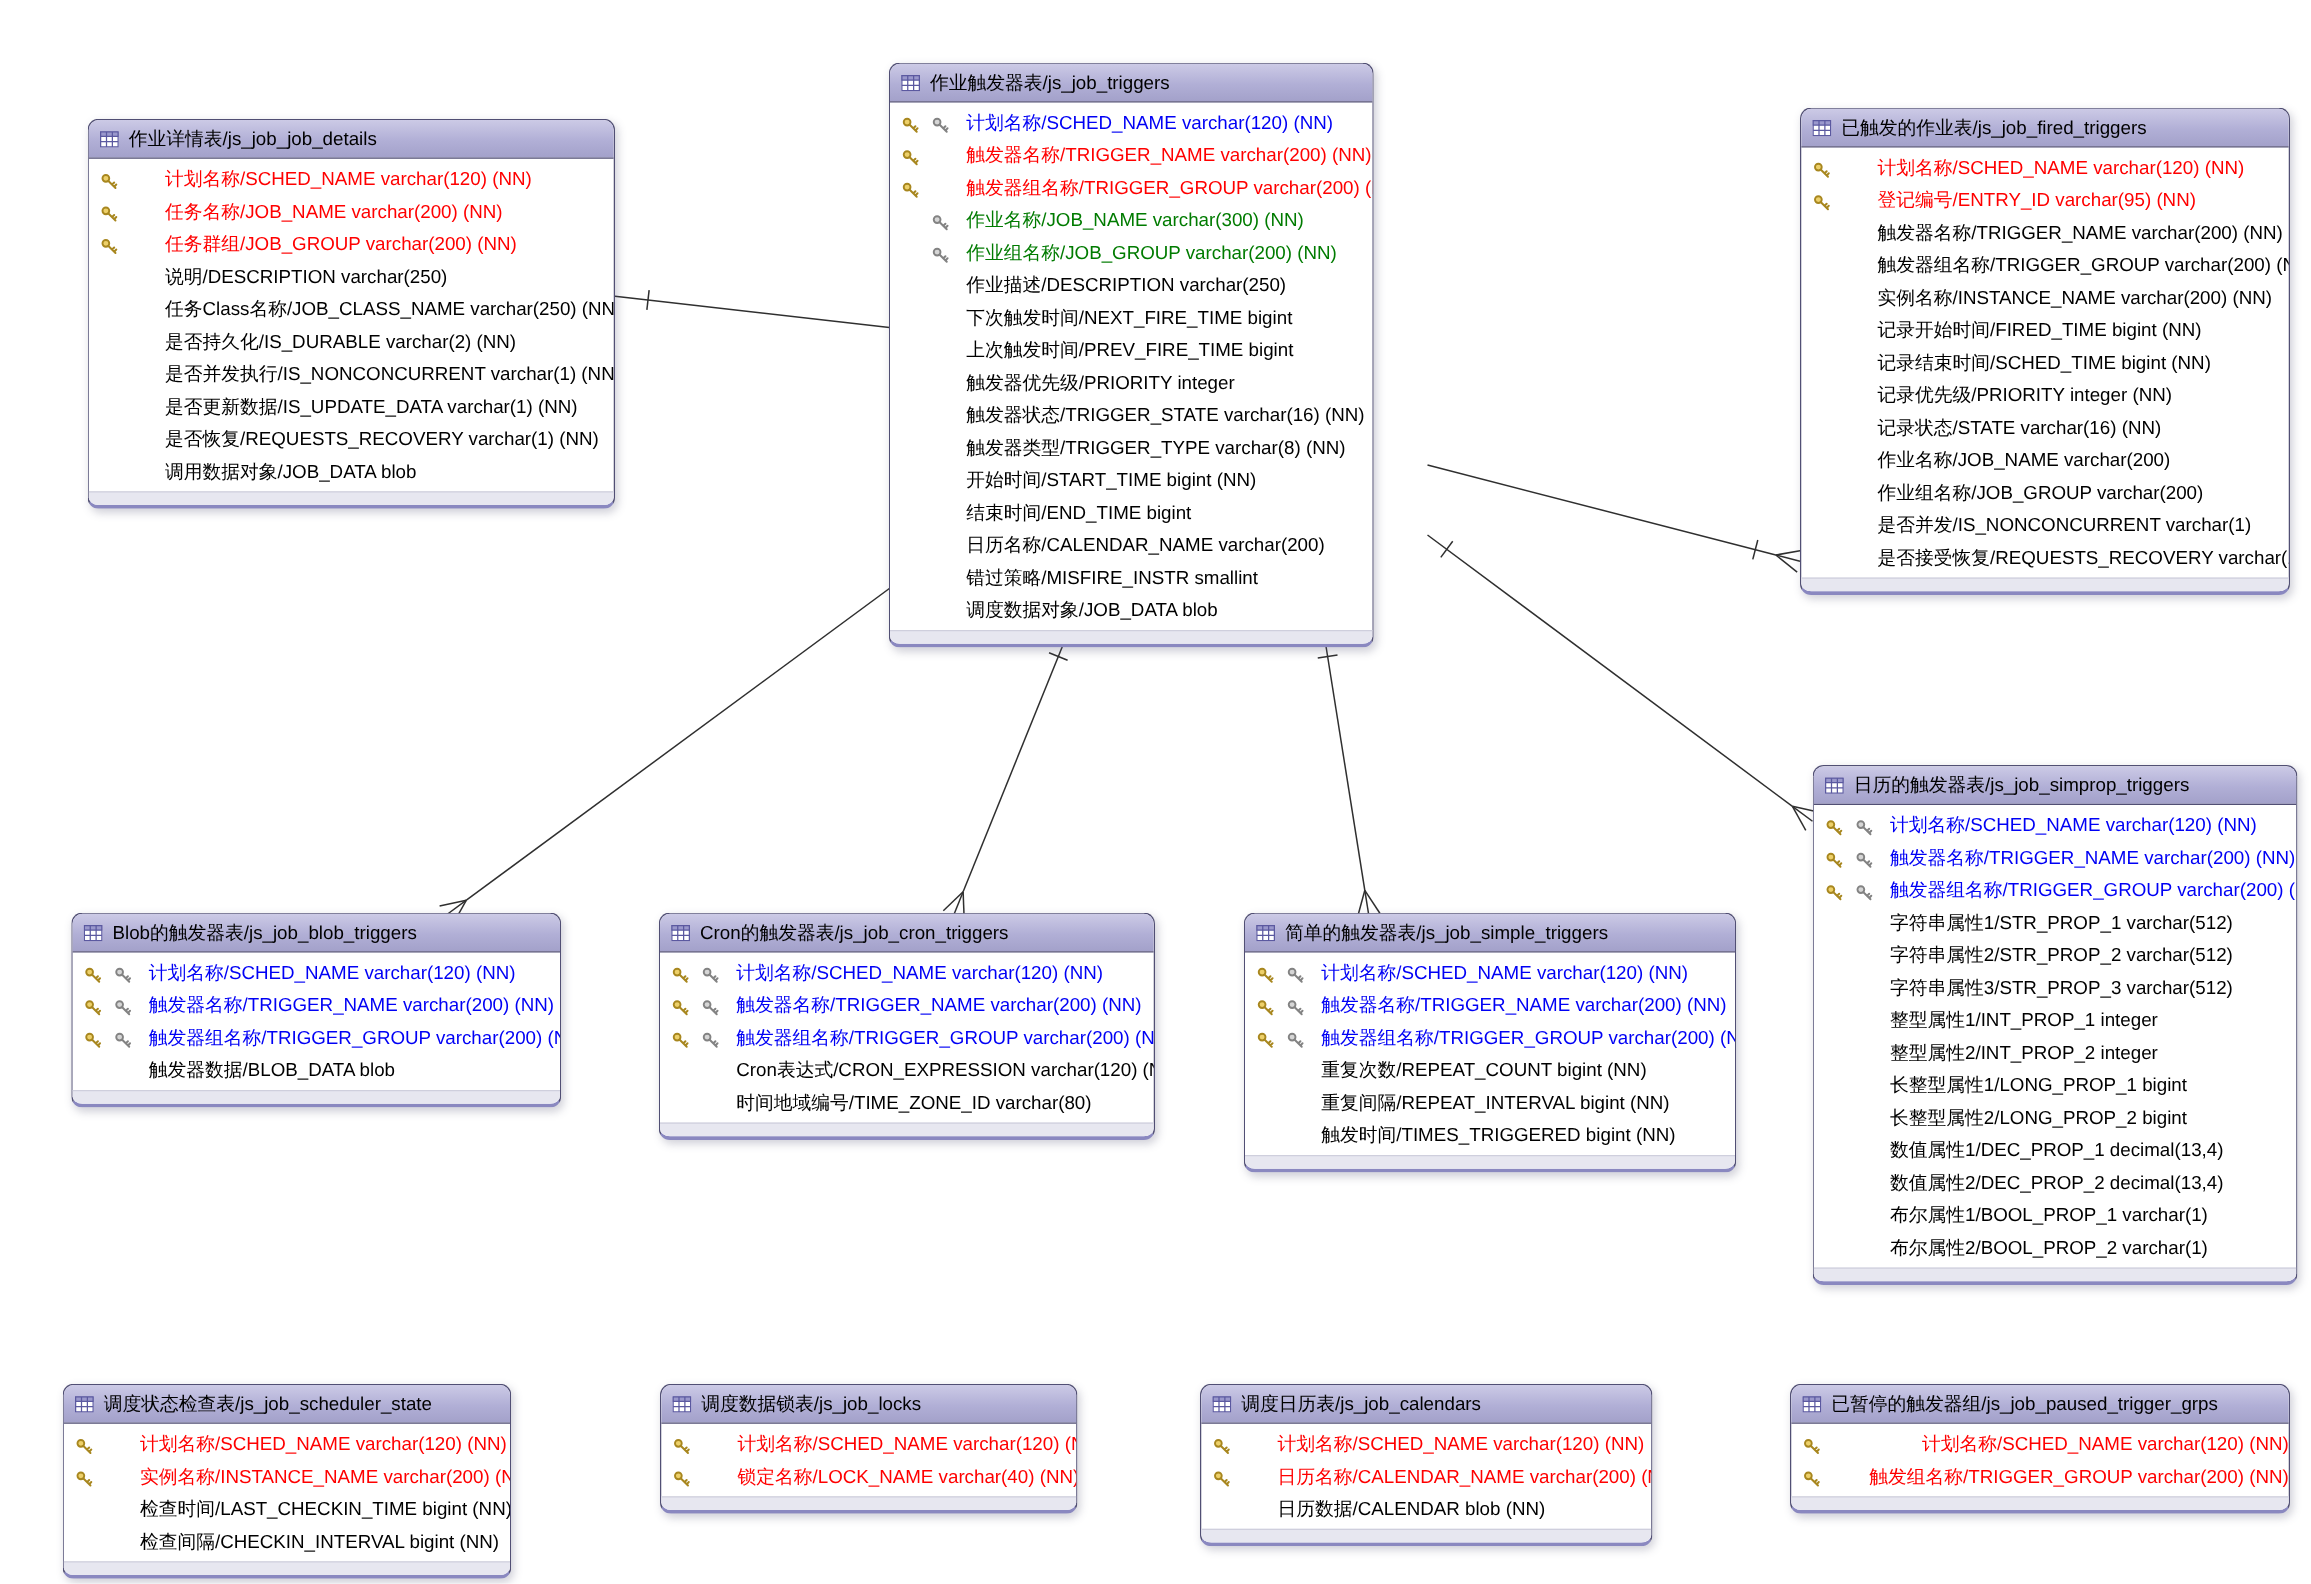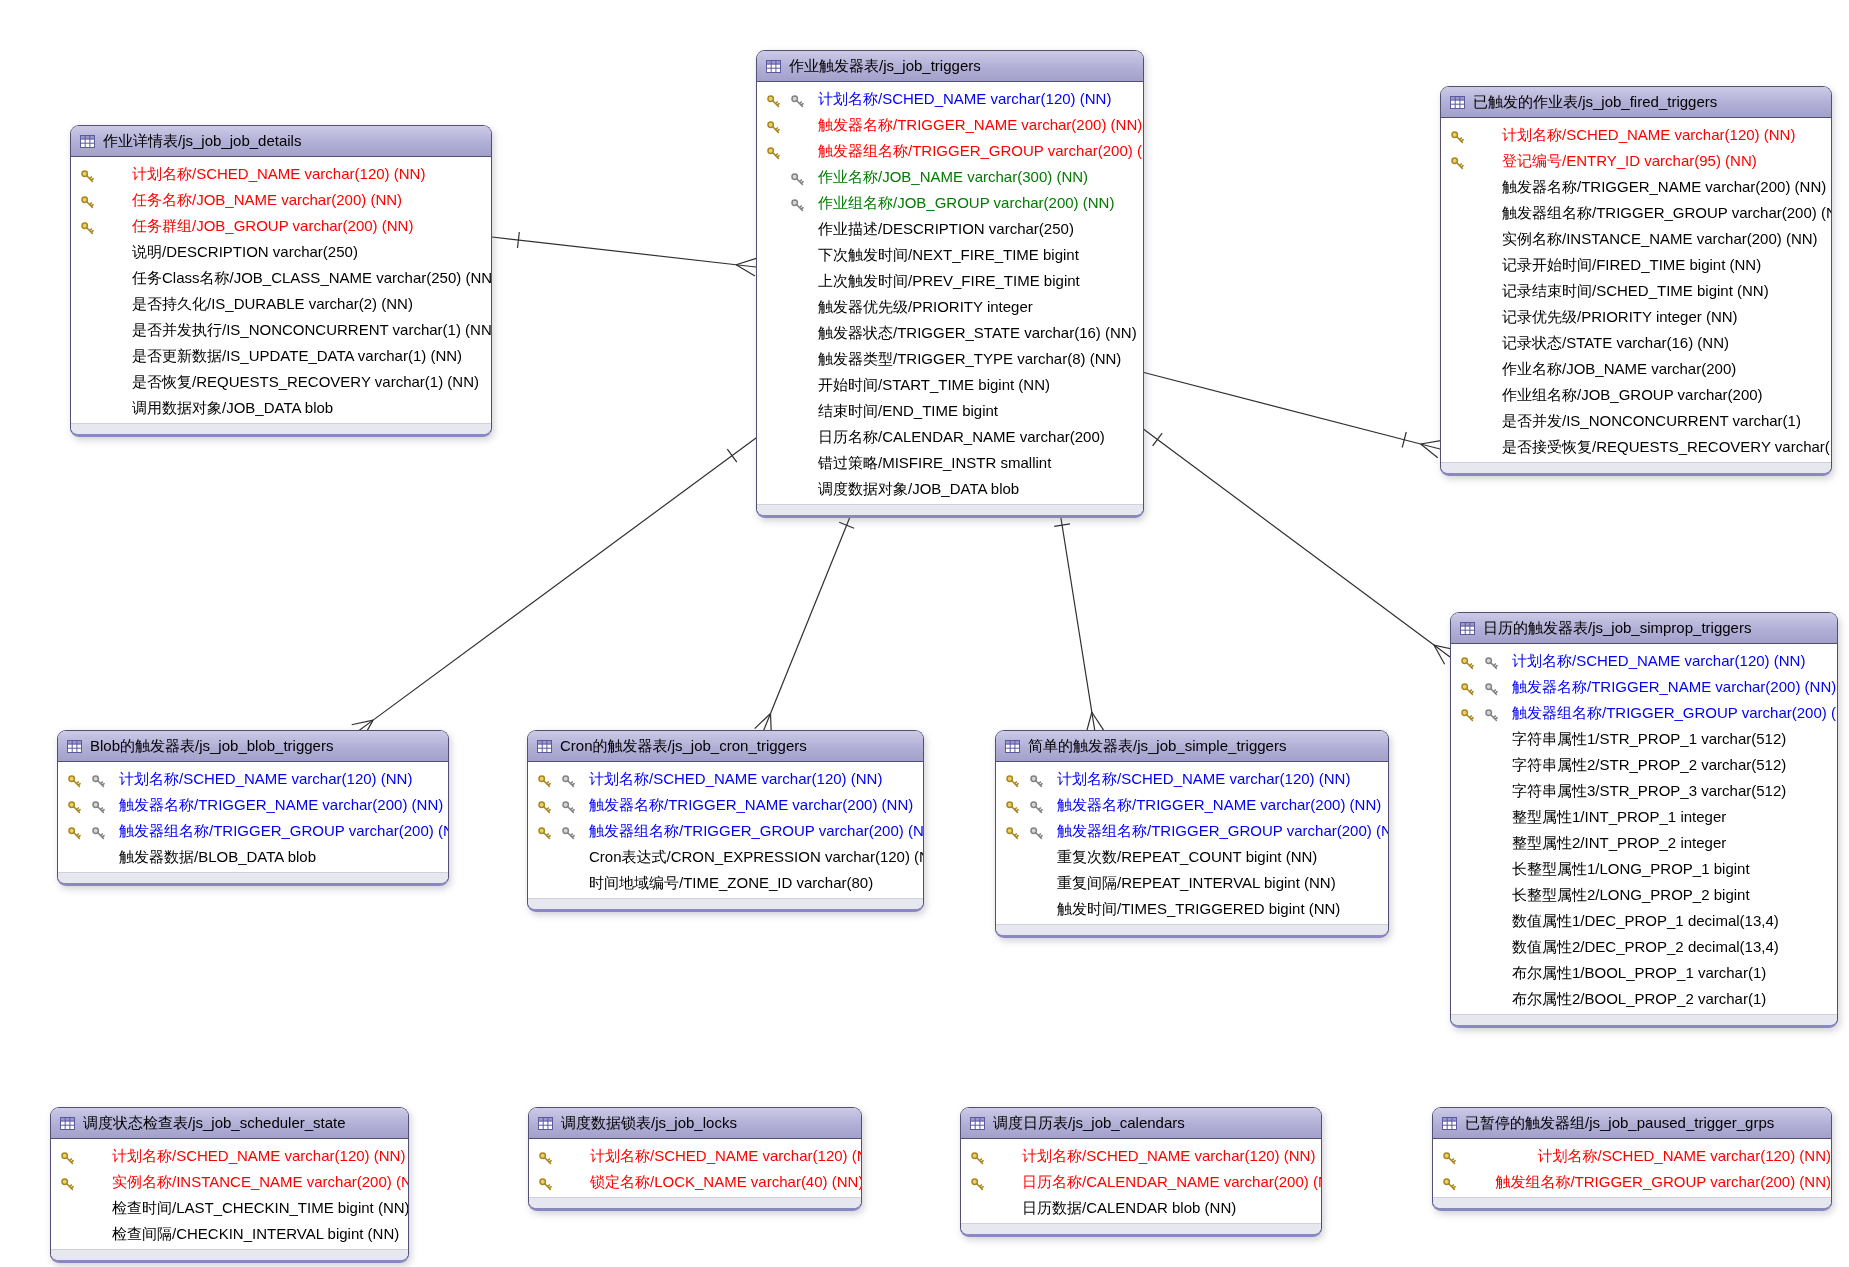--- a/index.html
+++ b/index.html
@@ -73,21 +73,21 @@
         <line x1="1152.6267220405125" y1="445.86995463546816" x2="1162.1732779594877" y2="433.0300453645318"></line>
       </g>
       <g stroke="#2f2f2f" stroke-width="1.2" fill="none">
         <line x1="1142" y1="372" x2="1420.6359759049542" y2="443.99654410966934"></line>
         <line x1="1420.6359759049542" y1="443.99654410966934" x2="1437.7484448493512" y2="457.7138108427706"></line>
         <line x1="1420.6359759049542" y1="443.99654410966934" x2="1440" y2="449"></line>
         <line x1="1420.6359759049542" y1="443.99654410966934" x2="1442.2515551506488" y2="440.2861891572294"></line>
         <line x1="1402.2386176438677" y1="447.5056096380183" x2="1406.2413823561324" y2="432.01439036198167"></line>
       </g>
     </svg>
-<div class="tbl" style="left: 70px; top: 95px; width: 420px; margin-top: 30px;">
+<div class="tbl" style="left: 70px; top: 95px; width: 420px;">
       <div class="hdr">
         <span style="display:inline-flex">
           <svg viewBox="0 0 15 13" width="15" height="13">
             <rect x="0.5" y="0.5" width="14" height="12" fill="#ffffff" stroke="#5b59a0"></rect>
             <rect x="0.5" y="0.5" width="14" height="3.6" fill="#9a98cc" stroke="#5b59a0"></rect>
             <line x1="5.2" y1="0.5" x2="5.2" y2="12.5" stroke="#5b59a0"></line>
             <line x1="9.9" y1="0.5" x2="9.9" y2="12.5" stroke="#5b59a0"></line>
             <line x1="0.5" y1="8.2" x2="14.5" y2="8.2" stroke="#5b59a0"></line>
           </svg>
         </span>
@@ -109,21 +109,21 @@
         <div class="row"><span class="txt c-black">说明/DESCRIPTION varchar(250)</span></div>
         <div class="row"><span class="txt c-black">任务Class名称/JOB_CLASS_NAME varchar(250) (NN)</span></div>
         <div class="row"><span class="txt c-black">是否持久化/IS_DURABLE varchar(2) (NN)</span></div>
         <div class="row"><span class="txt c-black">是否并发执行/IS_NONCONCURRENT varchar(1) (NN)</span></div>
         <div class="row"><span class="txt c-black">是否更新数据/IS_UPDATE_DATA varchar(1) (NN)</span></div>
         <div class="row"><span class="txt c-black">是否恢复/REQUESTS_RECOVERY varchar(1) (NN)</span></div>
         <div class="row"><span class="txt c-black">调用数据对象/JOB_DATA blob</span></div>
       </div>
       <div class="ftr"></div>
     </div>
-    <div class="tbl" style="left: 756px; top: 50px; width: 386px;">
+    <div class="tbl" style="left: 711px; top: 50px; width: 386px;">
       <div class="hdr">
         <span style="display:inline-flex">
           <svg viewBox="0 0 15 13" width="15" height="13">
             <rect x="0.5" y="0.5" width="14" height="12" fill="#ffffff" stroke="#5b59a0"></rect>
             <rect x="0.5" y="0.5" width="14" height="3.6" fill="#9a98cc" stroke="#5b59a0"></rect>
             <line x1="5.2" y1="0.5" x2="5.2" y2="12.5" stroke="#5b59a0"></line>
             <line x1="9.9" y1="0.5" x2="9.9" y2="12.5" stroke="#5b59a0"></line>
             <line x1="0.5" y1="8.2" x2="14.5" y2="8.2" stroke="#5b59a0"></line>
           </svg>
         </span>

